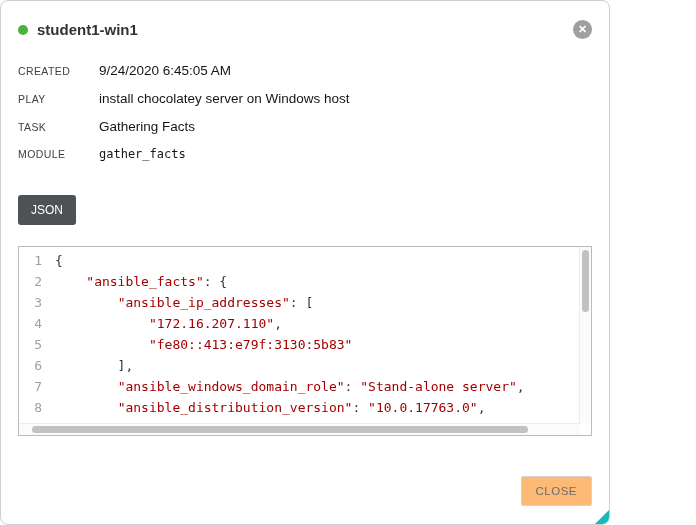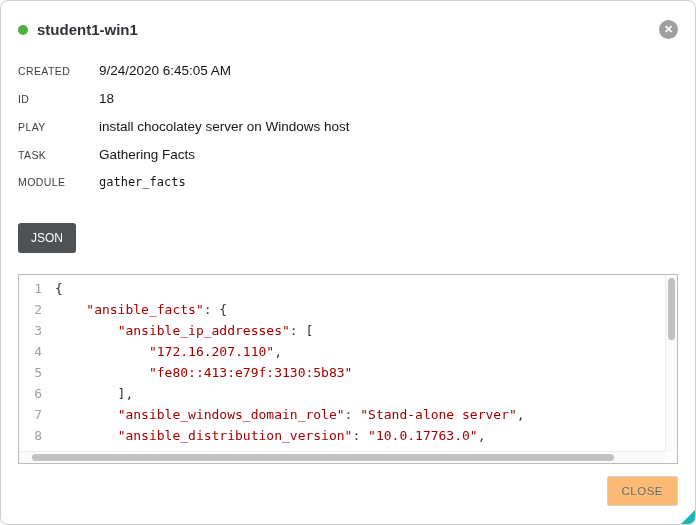--- a/index.html
+++ b/index.html
@@ -4,21 +4,21 @@
 <style>
   * { box-sizing: border-box; margin: 0; padding: 0; }
   html, body { width: 696px; height: 525px; }
   body {
     font-family: "Liberation Sans", sans-serif;
     background: #ffffff;
     overflow: hidden;
   }
   .modal {
     position: relative;
-    width: 696px;
+    width: 610px;
     height: 525px;
     background: #ffffff;
     border: 1px solid #cfcfcf;
     border-radius: 8px;
     padding: 19px 17px 16px 17px;
     overflow: hidden;
   }
   
   .modal-header { display: flex; align-items: center; gap: 9px; margin-bottom: 24px; }
   .status-dot {
@@ -136,24 +136,20 @@
       <span class="close-circle">✕</span>
     </button>
   </header>
 
   <div class="details" id="details">
       <div class="detail-row">
         <div class="detail-label">CREATED</div>
         <div class="detail-value">9/24/2020 6:45:05 AM</div>
       </div>
       <div class="detail-row">
-        <div class="detail-label">ID</div>
-        <div class="detail-value">18</div>
-      </div>
-      <div class="detail-row">
         <div class="detail-label">PLAY</div>
         <div class="detail-value">install chocolatey server on Windows host</div>
       </div>
       <div class="detail-row">
         <div class="detail-label">TASK</div>
         <div class="detail-value">Gathering Facts</div>
       </div>
       <div class="detail-row">
         <div class="detail-label">MODULE</div>
         <div class="detail-value mono">gather_facts</div>

